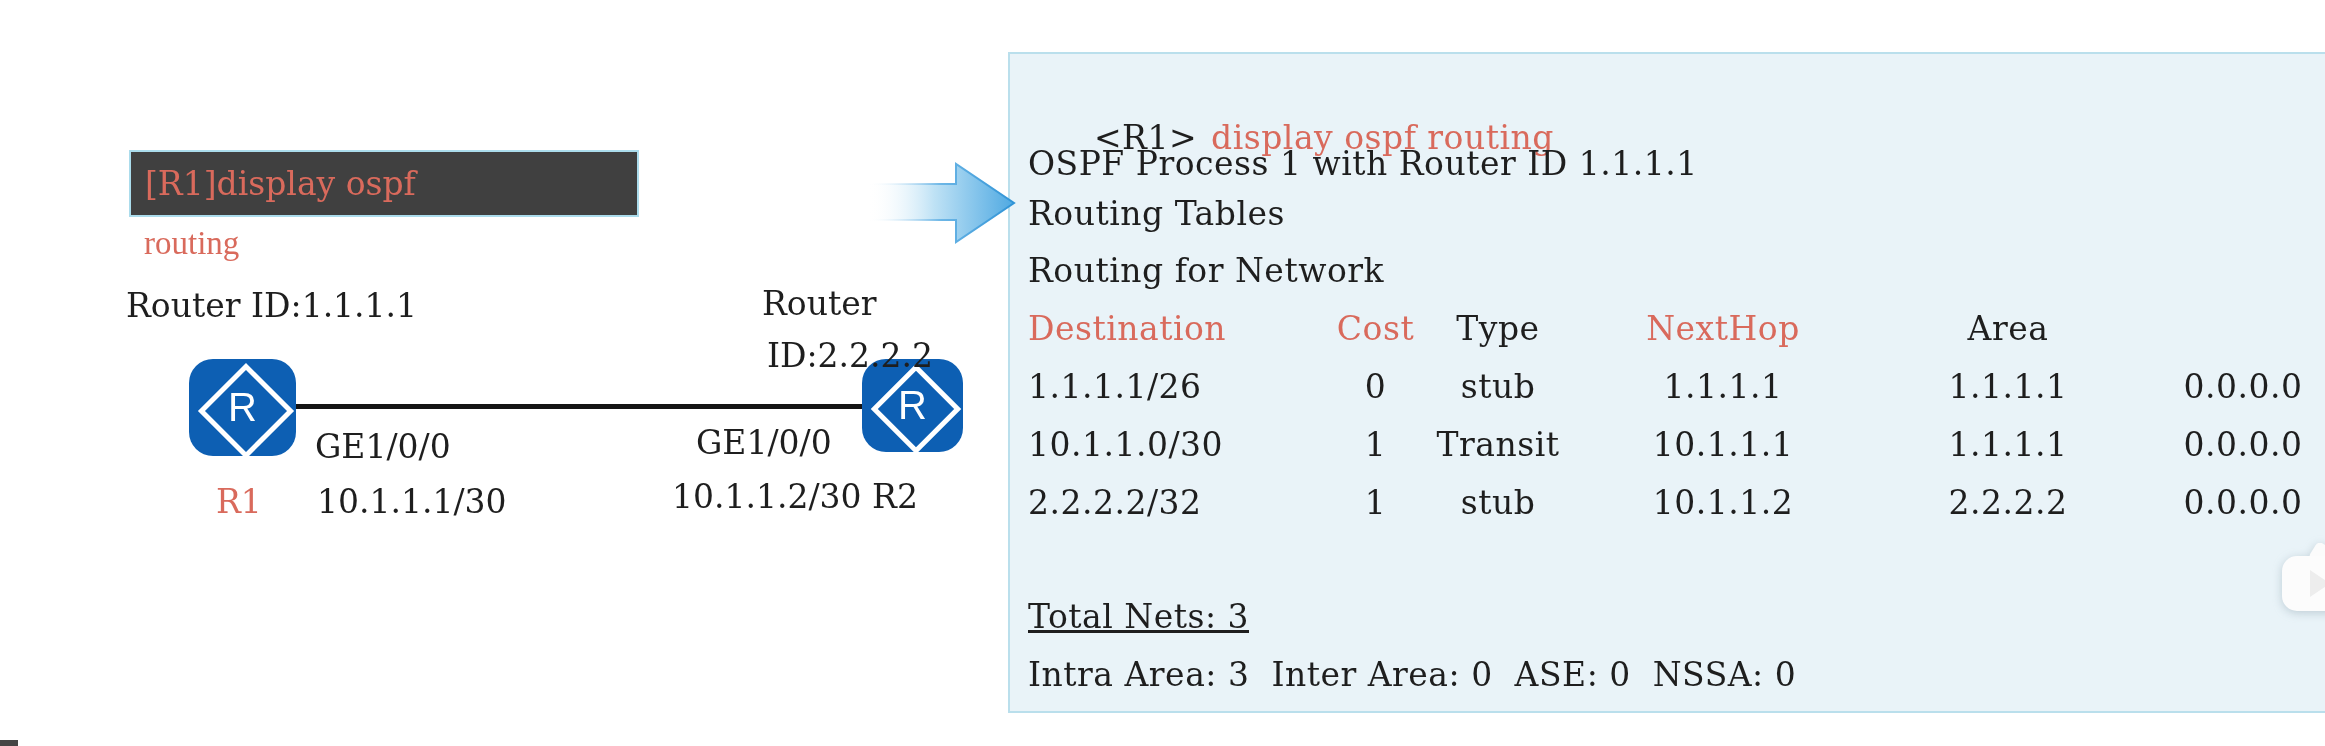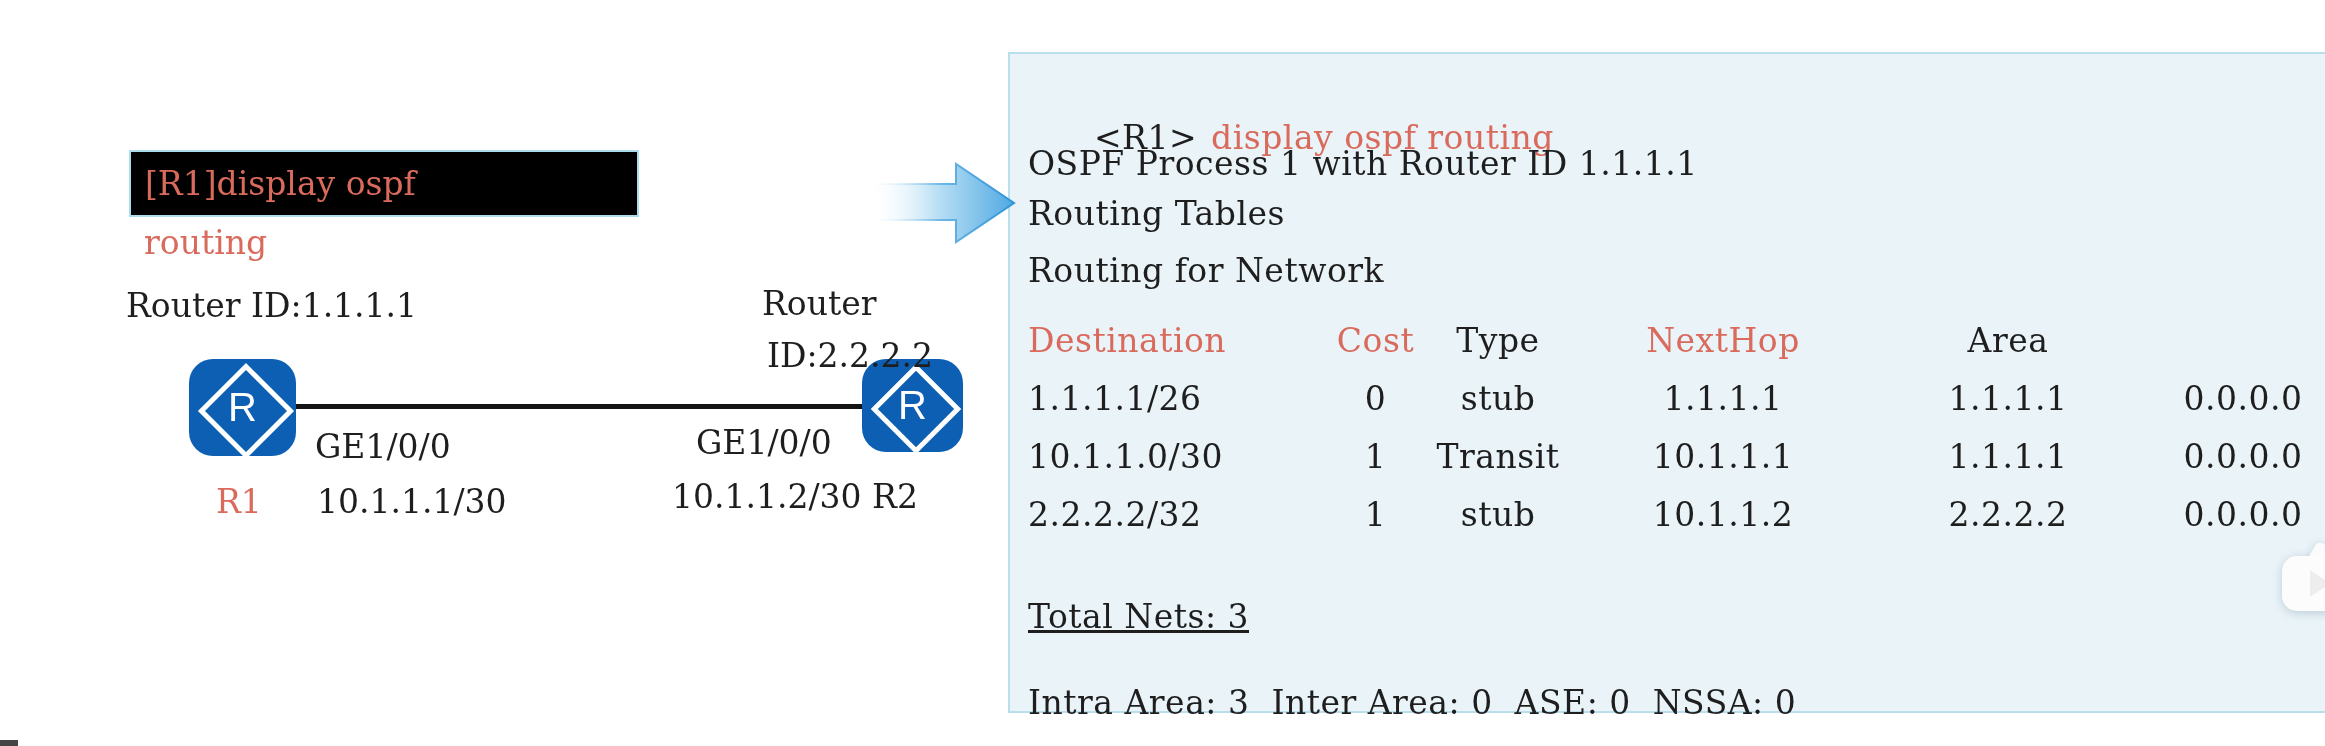--- a/index.html
+++ b/index.html
@@ -5,21 +5,21 @@
   html,body{margin:0;padding:0;background:#fff;}
   .canvas{
     position:relative;width:2325px;height:746px;background:#ffffff;overflow:hidden;
     font-family:"DejaVu Serif","Liberation Serif",serif;color:#1e1e1e;
   }
   .txt{position:absolute;font-size:33px;line-height:40px;white-space:pre;color:#1e1e1e;}
   .salmon{color:#d96a5c;}
   
   .cmdbox{
     position:absolute;left:129px;top:150px;width:510px;height:67px;box-sizing:border-box;
-    background:#000000;border:2px solid #abdcec;display:flex;align-items:center;padding-left:14px;
+    background:#404040;border:2px solid #abdcec;display:flex;align-items:center;padding-left:14px;
   }
   .cmdbox span{font-size:33px;}
   
   .ricon{position:absolute;background:#0d5fb3;border-radius:24px;z-index:5;}
   .ricon .diamond{
     position:absolute;left:50%;top:50%;width:58px;height:58px;margin:-31px 0 0 -31px;
     border:5px solid #ffffff;transform:rotate(45deg);background:transparent;
   }
   .ricon .rletter{
     position:absolute;inset:0;display:flex;align-items:center;justify-content:center;
@@ -34,35 +34,35 @@
   }
   .pline{
     position:absolute;left:18px;font-size:33px;line-height:40px;white-space:pre;
     letter-spacing:0.5px;color:#1e1e1e;
   }
   .cmdgap{margin-left:14px;margin-top:16px;}
   .trow{
     position:absolute;left:18px;display:grid;width:1315px;
     grid-template-columns:300px 95px 150px 300px 270px 200px;
   }
-  .trow span{font-size:33px;line-height:40px;white-space:pre;letter-spacing:0.5px;text-align:center;margin-top:12px;}
+  .trow span{font-size:33px;line-height:40px;white-space:pre;letter-spacing:0.5px;text-align:center;}
   .trow span.c0{text-align:left;}
   .arrow-svg{position:absolute;left:868px;top:160px;z-index:4;}
   .play-svg{position:absolute;left:2274px;top:543px;filter:drop-shadow(0 2px 5px rgba(110,135,150,.35));}
   .corner-mark{position:absolute;left:0;top:740px;width:18px;height:6px;background:#454545;}
 </style>
 </head>
 <body>
 
 <div class="canvas">
 
   <div class="cmdbox">
     <span class="salmon">[R1]display ospf</span>
   </div>
-  <div class="txt salmon" style="left:144px;top:223px;">routing</div>
+  <div class="txt salmon" style="left:144px;top:223px;font-family:Liberation Serif, serif;">routing</div>
 
   <div class="txt" style="left:126px;top:286px;">Router ID:1.1.1.1</div>
 
   <div class="link"></div>
 
   <div class="ricon" style="left:189px;top:359px;width:107px;height:97px;">
     <div class="diamond"></div>
     <div class="rletter">R</div>
   </div>
   <div class="txt" style="left:315px;top:427px;">GE1/0/0</div>
@@ -130,21 +130,21 @@
     <div class="trow" style="top:429px;">
       <span class="c0">2.2.2.2/32</span>
       <span>1</span>
       <span>stub</span>
       <span>10.1.1.2</span>
       <span>2.2.2.2</span>
       <span>0.0.0.0</span>
     </div>
 
     <div class="pline" style="top:543px;text-decoration:underline;">Total Nets: 3</div>
-    <div class="pline" style="top:601px;margin-top:28px;">Intra Area: 3  Inter Area: 0  ASE: 0  NSSA: 0</div>
+    <div class="pline" style="top:601px;">Intra Area: 3  Inter Area: 0  ASE: 0  NSSA: 0</div>
   </div>
 
   <svg class="play-svg" width="84" height="74" viewBox="0 0 84 74">
     <rect x="38" y="0" width="14" height="20" rx="5" transform="rotate(32 45 10)" fill="#fbfbfb"></rect>
     <rect x="8" y="13" width="72" height="55" rx="15" fill="#fcfcfc"></rect>
     <path d="M36 27 L56 40.5 L36 54 Z" fill="#ededed"></path>
   </svg>
 
   <div class="corner-mark"></div>
 

